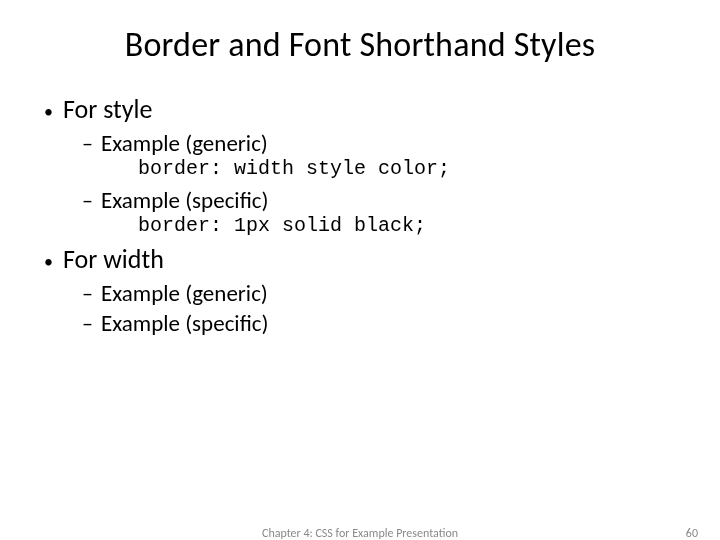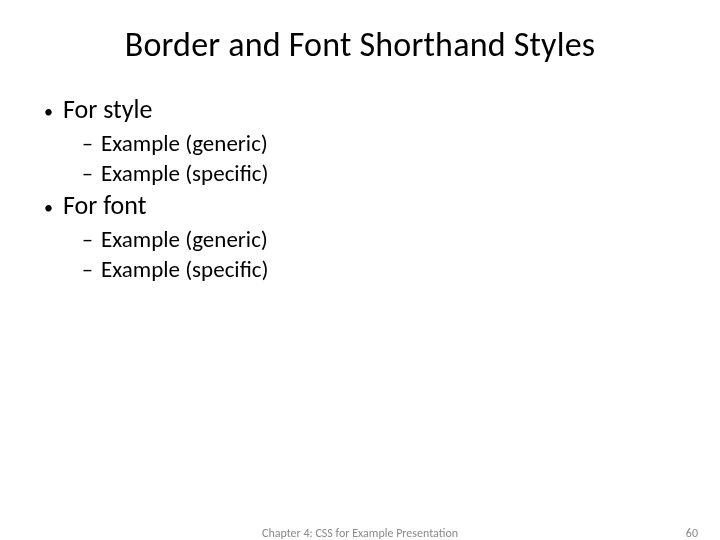--- a/index.html
+++ b/index.html
@@ -97,34 +97,36 @@
       <div class="b1-row">
         <span class="bullet-dot">•</span>
         <span>For style</span>
       </div>
       <ul class="level2">
         <li>
           <div class="b2-row">
             <span class="dash">–</span>
             <span>Example (generic)</span>
           </div>
+          <div class="code">border: width style color;</div>
         </li>
         <li>
           <div class="b2-row">
             <span class="dash">–</span>
             <span>Example (specific)</span>
           </div>
+          <div class="code">border: 1px solid black;</div>
         </li>
       </ul>
     </li>
 
     <li>
       <div class="b1-row">
         <span class="bullet-dot">•</span>
-        <span>For font</span>
+        <span>For width</span>
       </div>
       <ul class="level2">
         <li>
           <div class="b2-row">
             <span class="dash">–</span>
             <span>Example (generic)</span>
           </div>
         </li>
         <li>
           <div class="b2-row">

